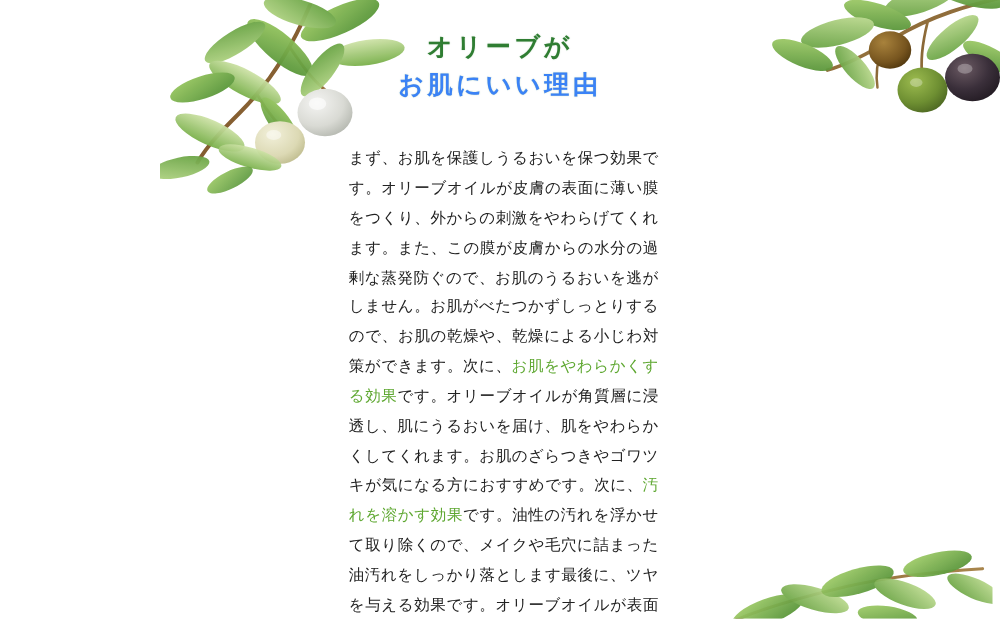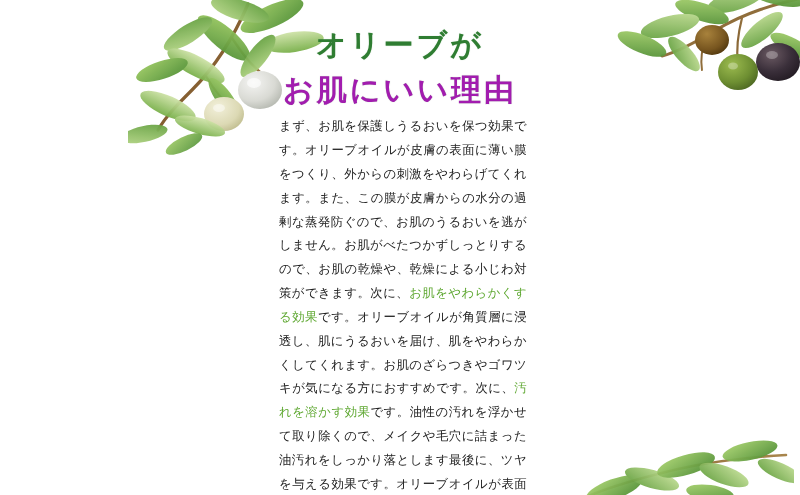--- a/index.html
+++ b/index.html
@@ -38,21 +38,21 @@
     left: 0;
     right: 0;
     top: 24px;
     text-align: center;
     z-index: 5;
   }
   .title-line {
     font-family: "Liberation Serif", serif;
     color: #2f7d32;
     font-weight: bold;
-    font-size: 30px;
+    font-size: 20px;
     letter-spacing: 3px;
     line-height: 1.42;
     text-shadow: 0 0 1px rgba(47,125,50,0.35);
   }
   .title-line.second {
     margin-top: 2px;
   }
 
   
   .body-block {
@@ -218,20 +218,20 @@
         <ellipse cx="150" cy="82" rx="26" ry="9" fill="url(#blf2)" transform="rotate(20 150 82)"></ellipse>
         <ellipse cx="176" cy="58" rx="28" ry="9" fill="url(#blf1)" transform="rotate(-12 176 58)"></ellipse>
         <ellipse cx="206" cy="78" rx="24" ry="8" fill="url(#blf2)" transform="rotate(24 206 78)"></ellipse>
         <ellipse cx="136" cy="100" rx="24" ry="8" fill="url(#blf1)" transform="rotate(8 136 100)"></ellipse>
       </g>
     </svg>
   </div>
 
   <div class="title-block">
     <div class="title-line first" style="color: rgb(47, 125, 50);">オリーブが</div>
-    <div class="title-line second" style="color: #a21caf;">お肌にいい理由</div>
+    <div class="title-line second" style="color: #3b82f6;">お肌にいい理由</div>
   </div>
 
   <div class="body-block">
     <p class="body-text" id="body-paragraph" style="color: rgb(34, 34, 34);"><span>まず、お肌を保護しうるおいを保つ効果です。オリーブオイルが皮膚の表面に薄い膜をつくり、外からの刺激をやわらげてくれます。また、この膜が皮膚からの水分の過剰な蒸発防ぐので、お肌のうるおいを逃がしません。お肌がべたつかずしっとりするので、お肌の乾燥や、乾燥による小じわ対策ができます。次に、</span><span class="hl" style="color: rgb(95, 168, 50);">お肌をやわらかくする効果</span><span>です。オリーブオイルが角質層に浸透し、肌にうるおいを届け、肌をやわらかくしてくれます。お肌のざらつきやゴワツキが気になる方におすすめです。次に、</span><span class="hl" style="color: rgb(95, 168, 50);">汚れを溶かす効果</span><span>です。油性の汚れを浮かせて取り除くので、メイクや毛穴に詰まった油汚れをしっかり落とします最後に、ツヤを与える効果です。オリーブオイルが表面に薄い膜を形成し、ツヤを与えます。乾燥による荒れに効果を発揮するので、唇や爪のケアにもおすすめです。</span></p>
   </div>
 
 </div>
 
 </body></html>

